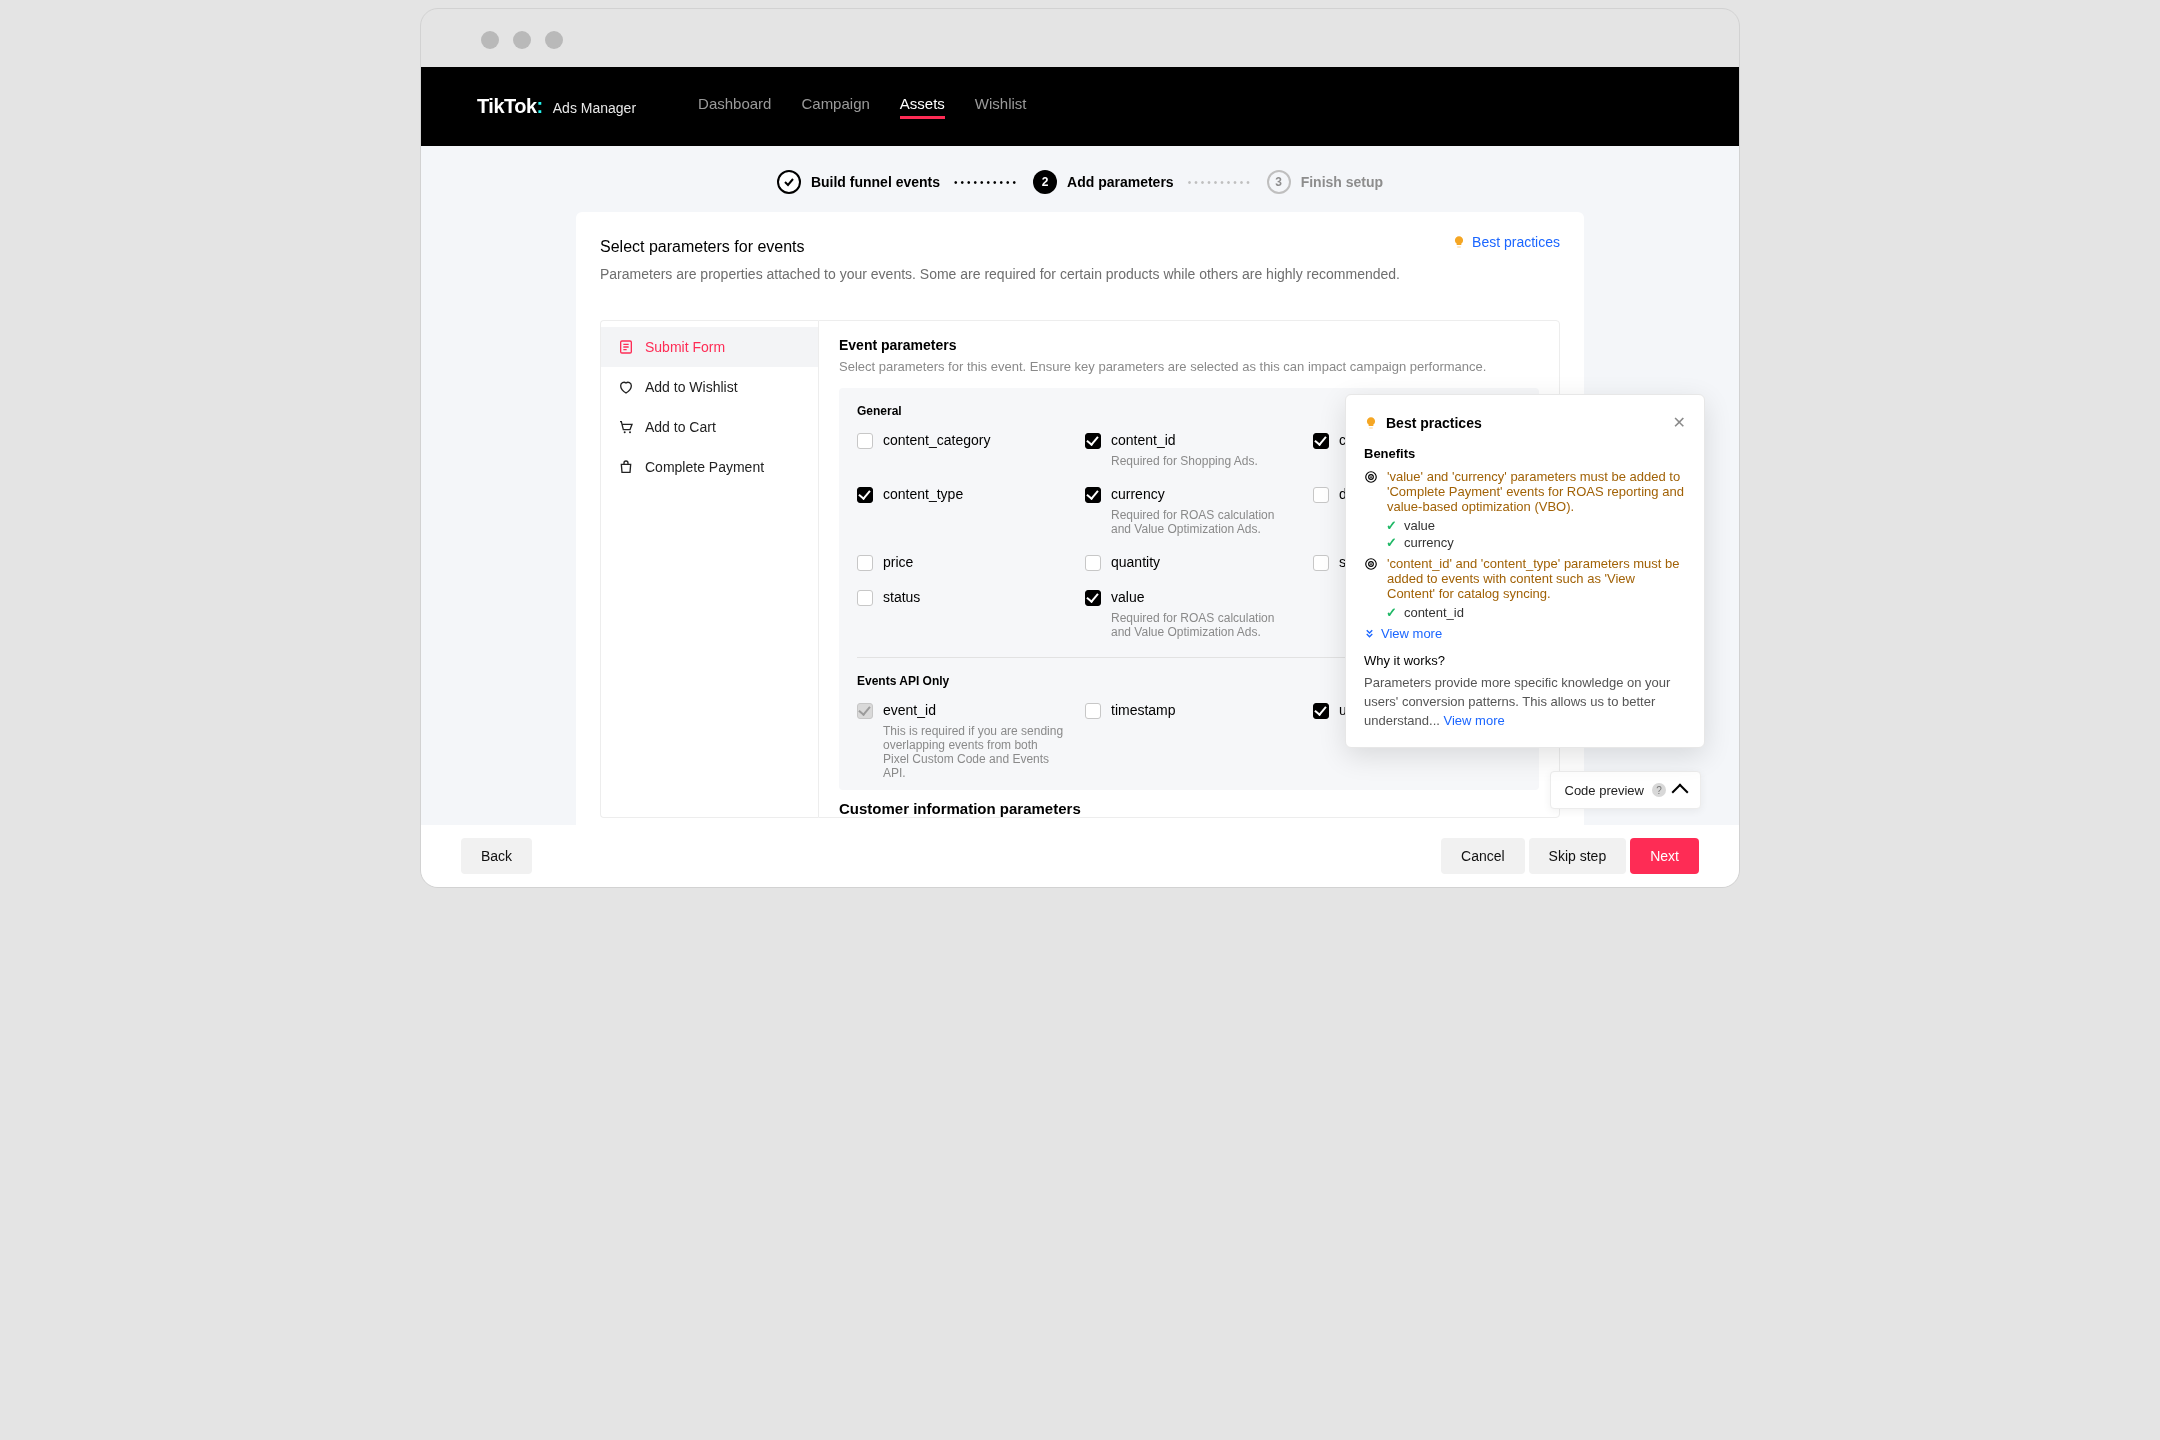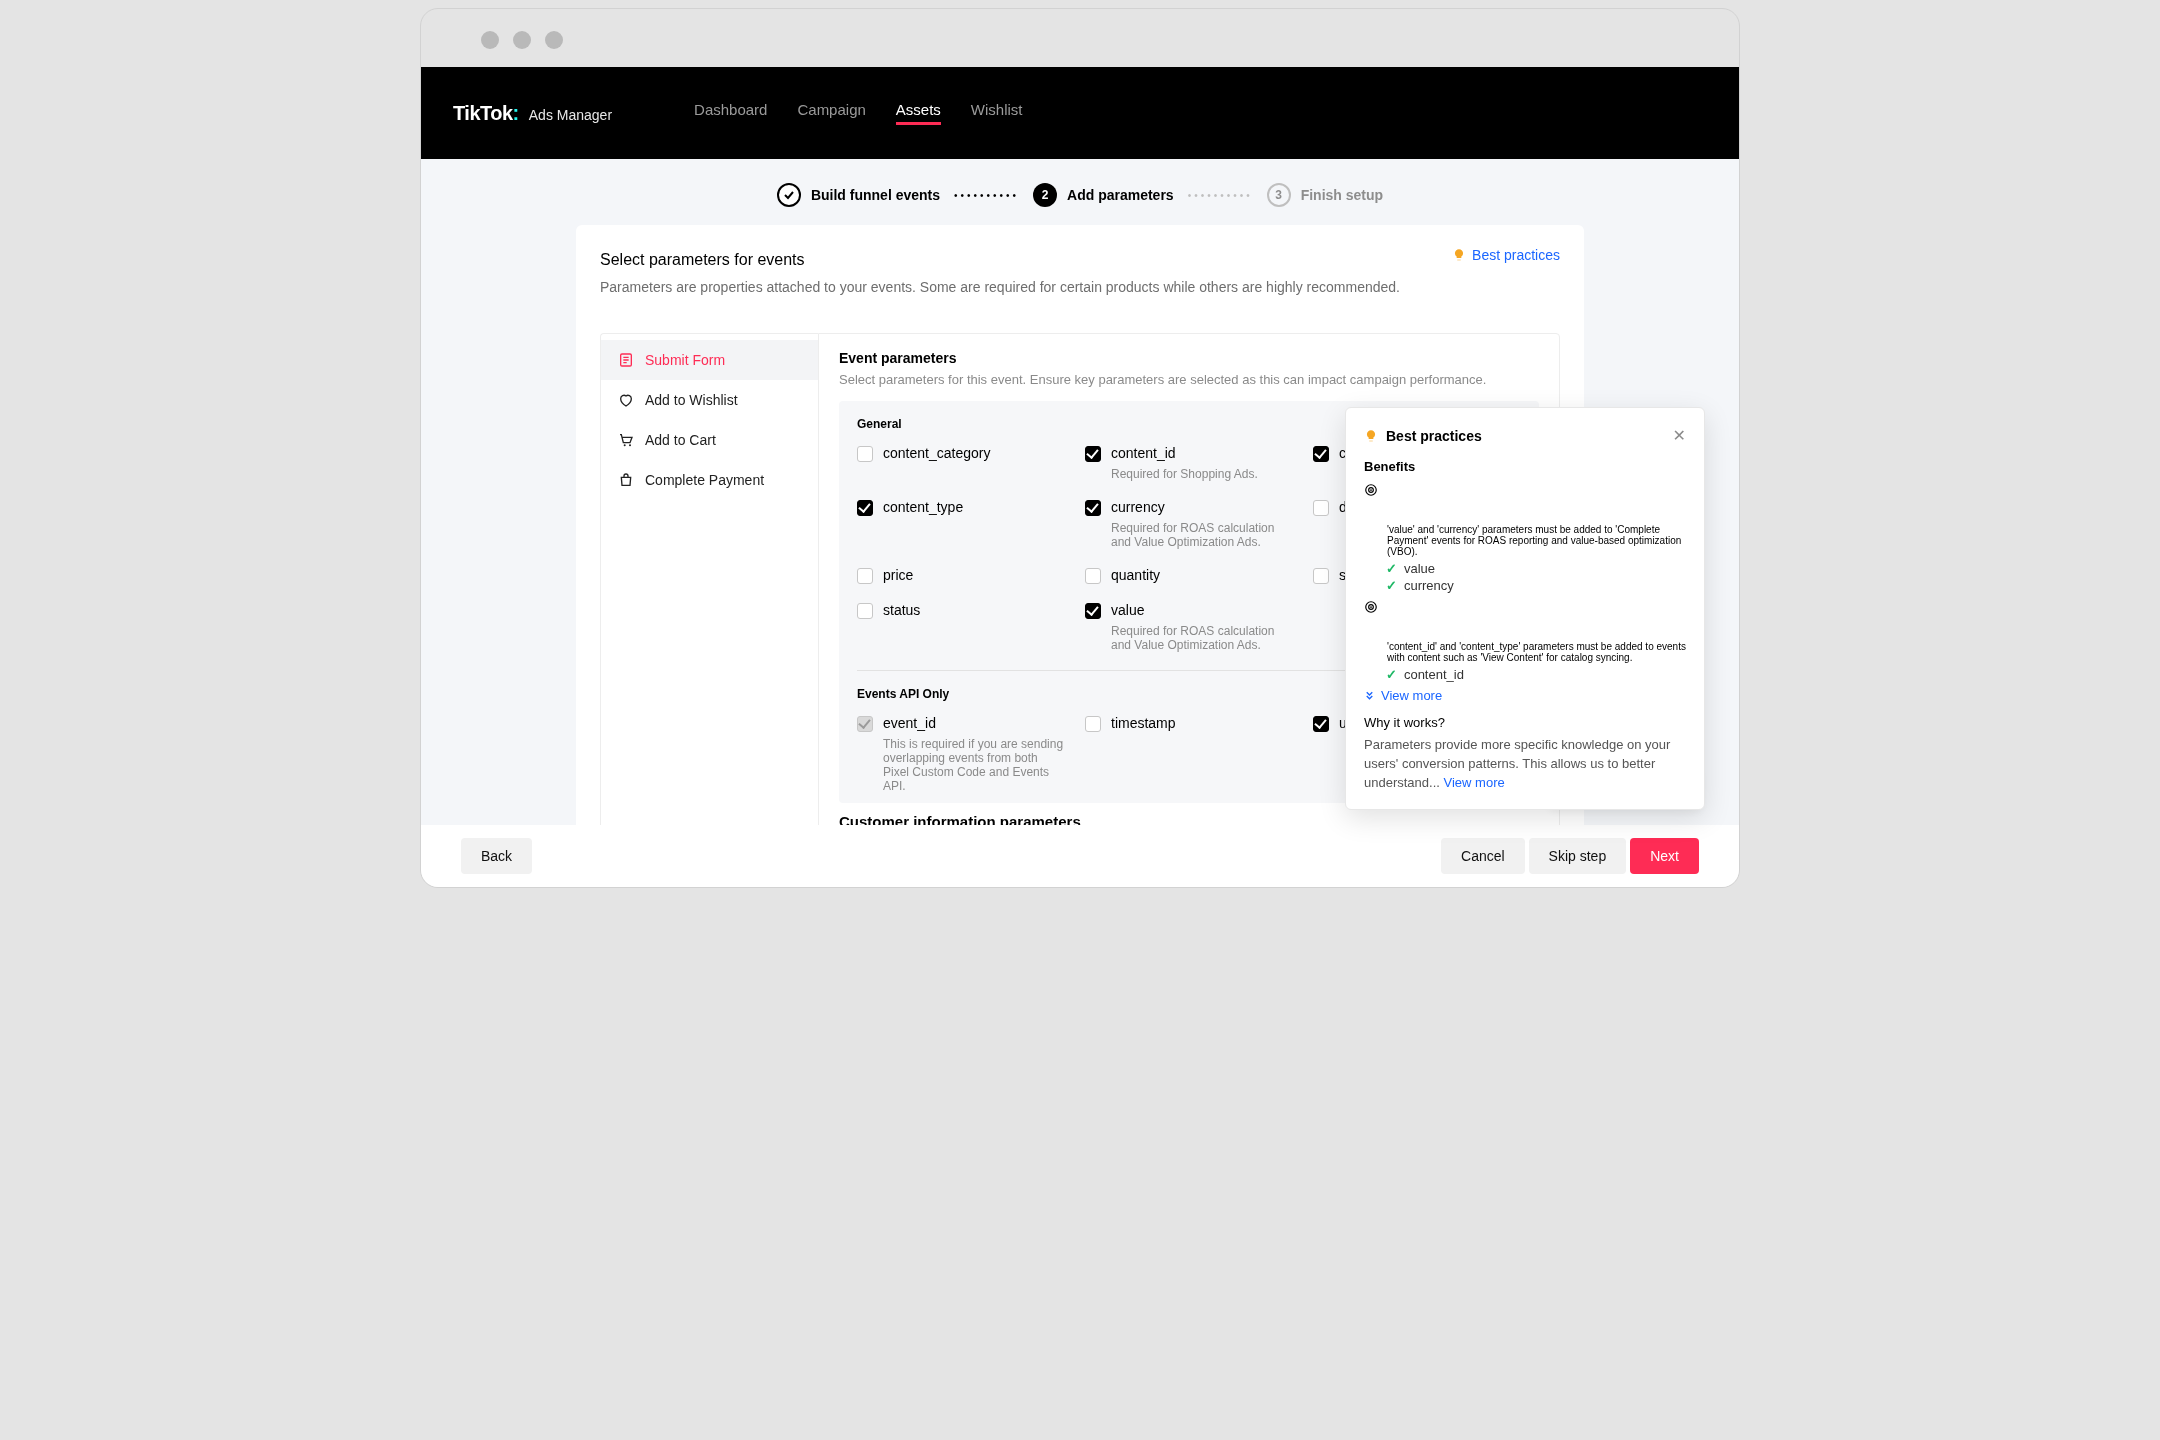--- a/index.html
+++ b/index.html
@@ -24,25 +24,25 @@
     display: flex;
     gap: 14px;
     padding: 22px 0 18px 60px;
   }
   .browser-dot {
     width: 18px; height: 18px; border-radius: 50%; background: #b9b9b9;
   }
   .topnav {
     background: #000;
     color: #fff;
-    height: 92px;
+    height: 79px;
     display: flex;
     align-items: center;
-    padding: 0 32px;
-    gap: 54px;
+    padding: 0 56px;
+    gap: 34px;
   }
   .brand { display: flex; align-items: baseline; gap: 8px; }
   .brand-logo { font-weight: 800; font-size: 20px; letter-spacing: -0.5px; }
   .brand-logo .dot1 { color:#25f4ee; }
   .brand-sub { font-size: 14px; color:#e8e8e8; margin-left:2px;}
   .nav-items { display:flex; gap:30px; margin-left: 28px; }
   .nav-item { color:#9a9a9a; font-size:15px; cursor:pointer; padding-bottom:4px;}
   .nav-item.active { color:#fff; border-bottom:3px solid #fe2c55; }
   .page-bg {
     background:#f4f6f9;
@@ -127,21 +127,21 @@
     padding:18px 18px 16px;
     z-index:50;
   }
   .pop-head { display:flex; align-items:center; justify-content:space-between;}
   .pop-head .t { display:flex; align-items:center; gap:8px; font-weight:700; font-size:14px;}
   .pop-close { color:#8a8a8a; cursor:pointer; font-size:16px;}
   .pop-body { font-size:13px; color:#555; margin-top:14px; line-height:1.45;}
   .pop-sub { font-weight:700; color:#000; margin:14px 0 8px; font-size:13px;}
   .benefit { display:flex; gap:8px; margin:6px 0 4px;}
   .target-ico { width:15px; flex:0 0 15px; margin-top:1px;}
-  .benefit-txt { font-size:10px; color:#000000;margin-top:42px; }
+  .benefit-txt { font-size:13px; color:#a16207; }
   .checks { margin:4px 0 2px 22px;}
   .chk { display:flex; align-items:center; gap:7px; font-size:13px; color:#333; margin:2px 0;}
   .chk .tick { color:#1fb866; font-weight:800;}
   .pop-viewmore { color:#1b66ff; font-size:13px; cursor:pointer; display:flex;align-items:center;gap:6px; margin-top:6px;}
   .pop-why { font-weight:400; margin-top:12px; font-size:13px;}
   .pop-why-txt { font-size:13px; color:#555; margin-top:6px; line-height:1.45;}
   .pop-link { color:#1b66ff; cursor:pointer;}
 
   .footer {
     position:absolute; bottom:0; left:0; right:0; height:62px;

